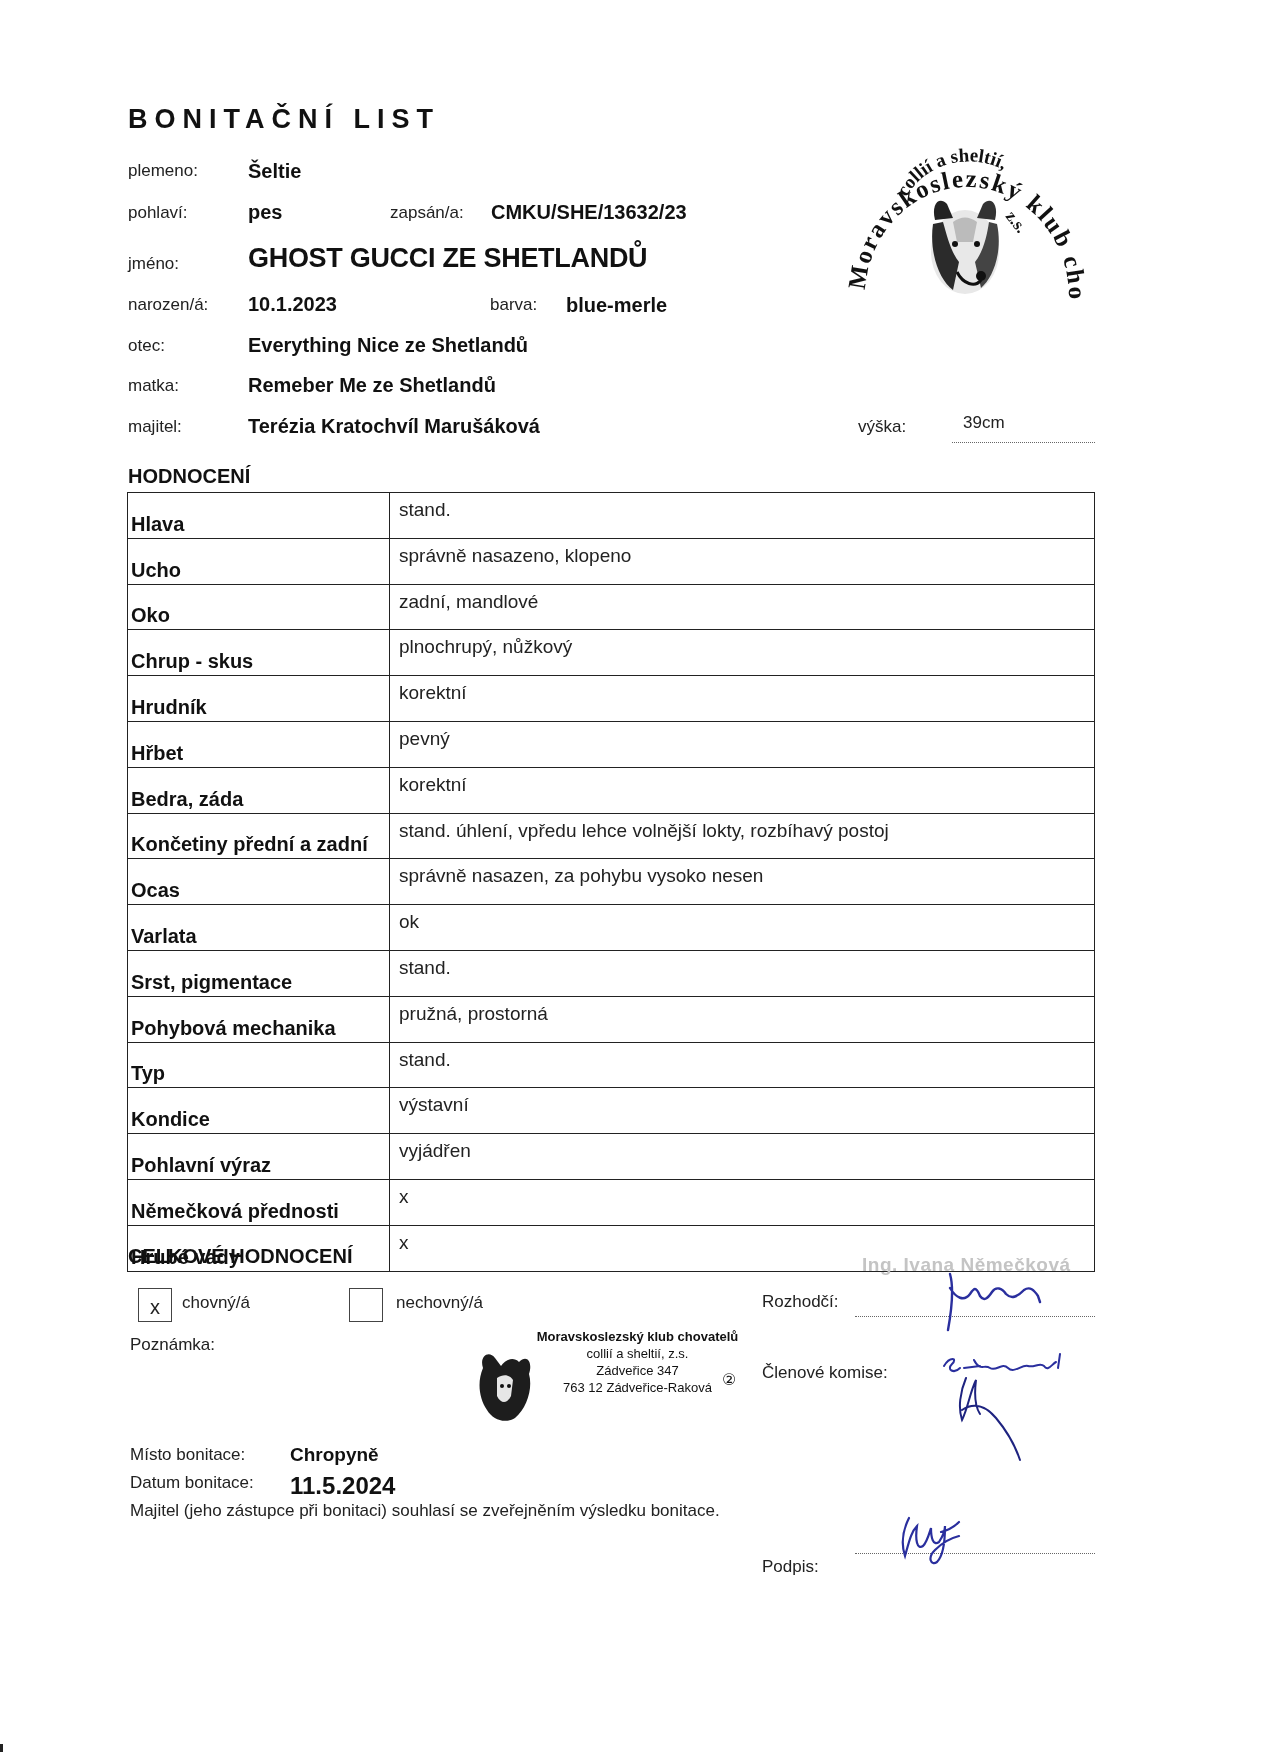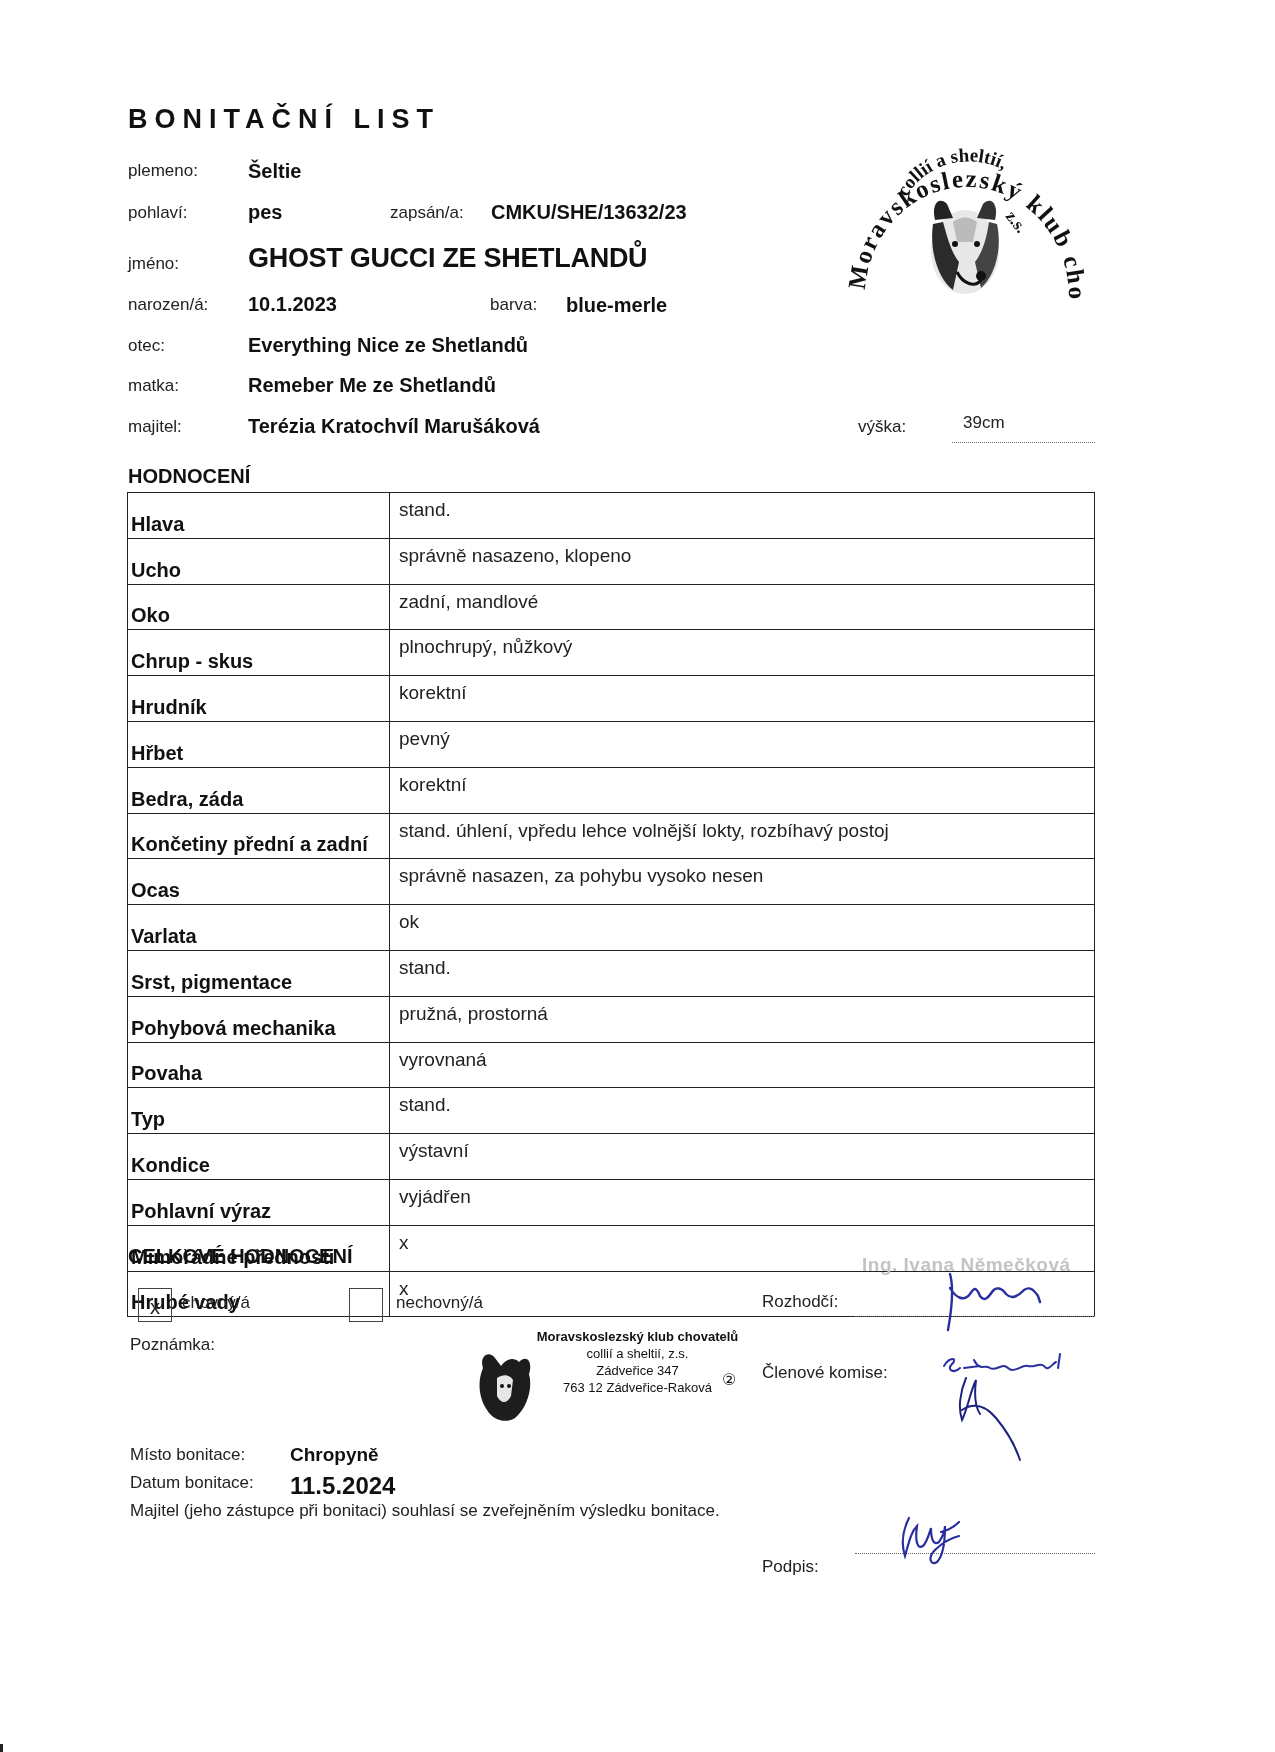--- a/index.html
+++ b/index.html
@@ -139,37 +139,33 @@
       </tr>
       <tr>
         <td class="c1">Srst, pigmentace</td>
         <td class="c2">stand.</td>
       </tr>
       <tr>
         <td class="c1">Pohybová mechanika</td>
         <td class="c2">pružná, prostorná</td>
       </tr>
       <tr>
-        <td class="c1">Povaha</td>
-        <td class="c2">vyrovnaná</td>
-      </tr>
-      <tr>
         <td class="c1">Typ</td>
         <td class="c2">stand.</td>
       </tr>
       <tr>
         <td class="c1">Kondice</td>
         <td class="c2">výstavní</td>
       </tr>
       <tr>
         <td class="c1">Pohlavní výraz</td>
         <td class="c2">vyjádřen</td>
       </tr>
       <tr>
-        <td class="c1">Mimořádné přednosti</td>
+        <td class="c1">Němečková přednosti</td>
         <td class="c2">x</td>
       </tr>
       <tr>
         <td class="c1">Hrubé vady</td>
         <td class="c2">x</td>
       </tr>
     </tbody>
 </table>
 
 <div class="abs section-h" style="left:128px; top:1245px;">CELKOVÉ HODNOCENÍ</div>

